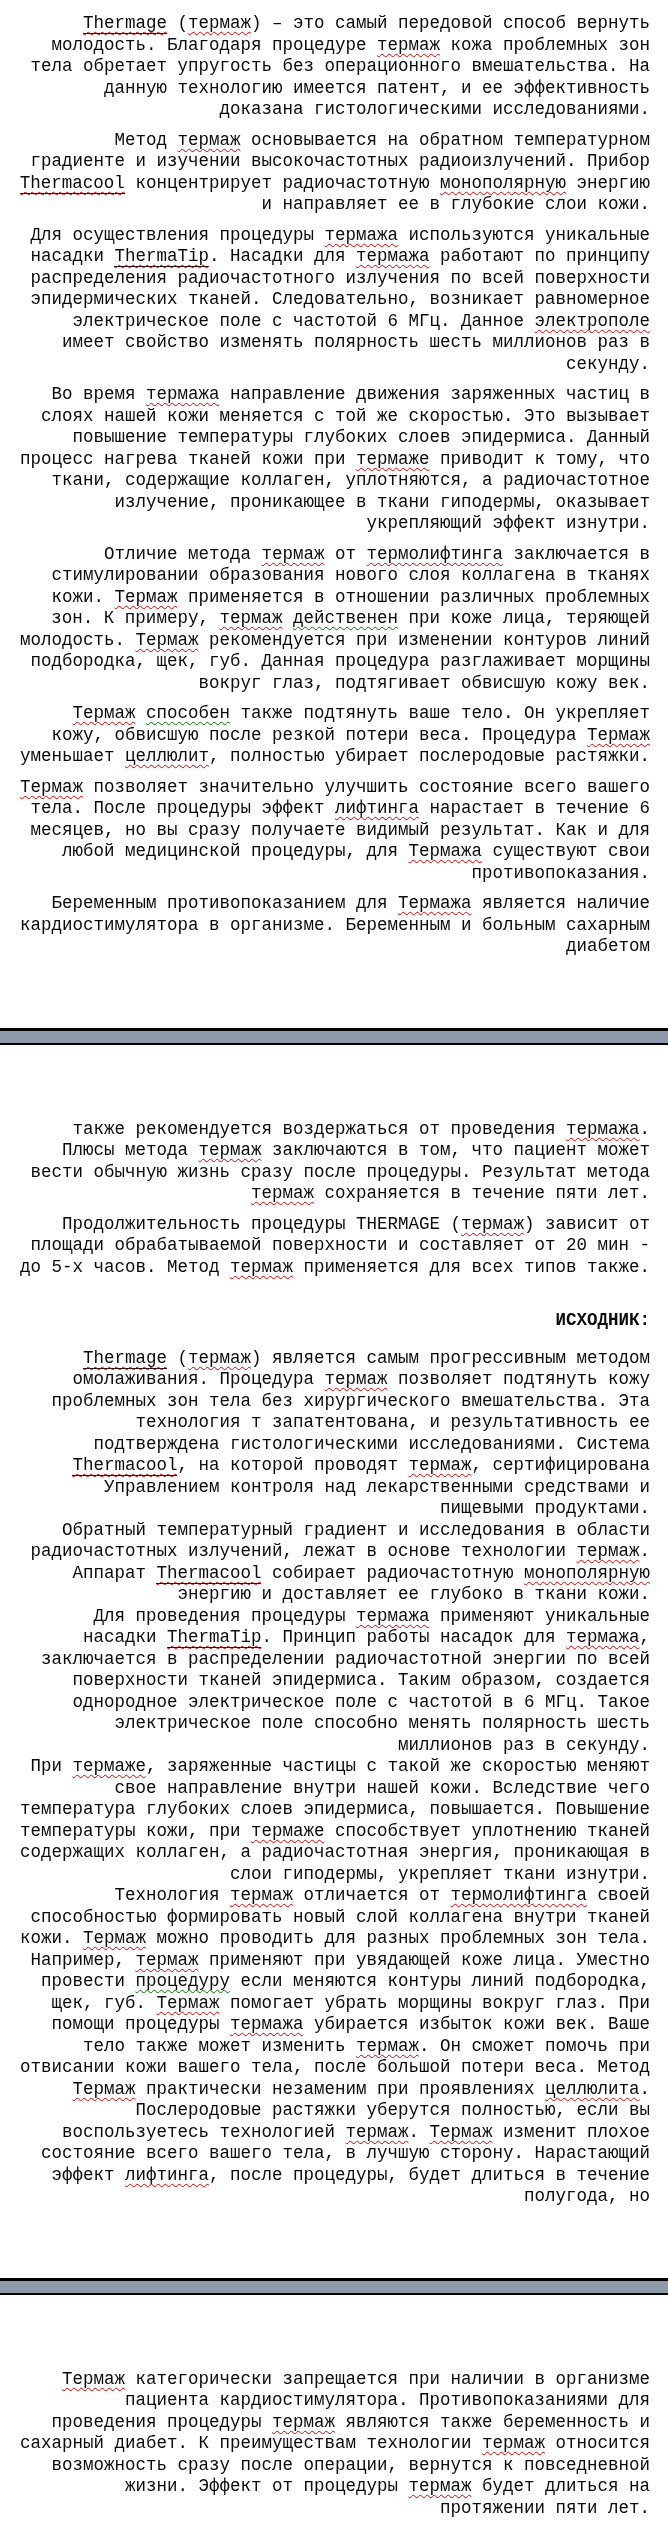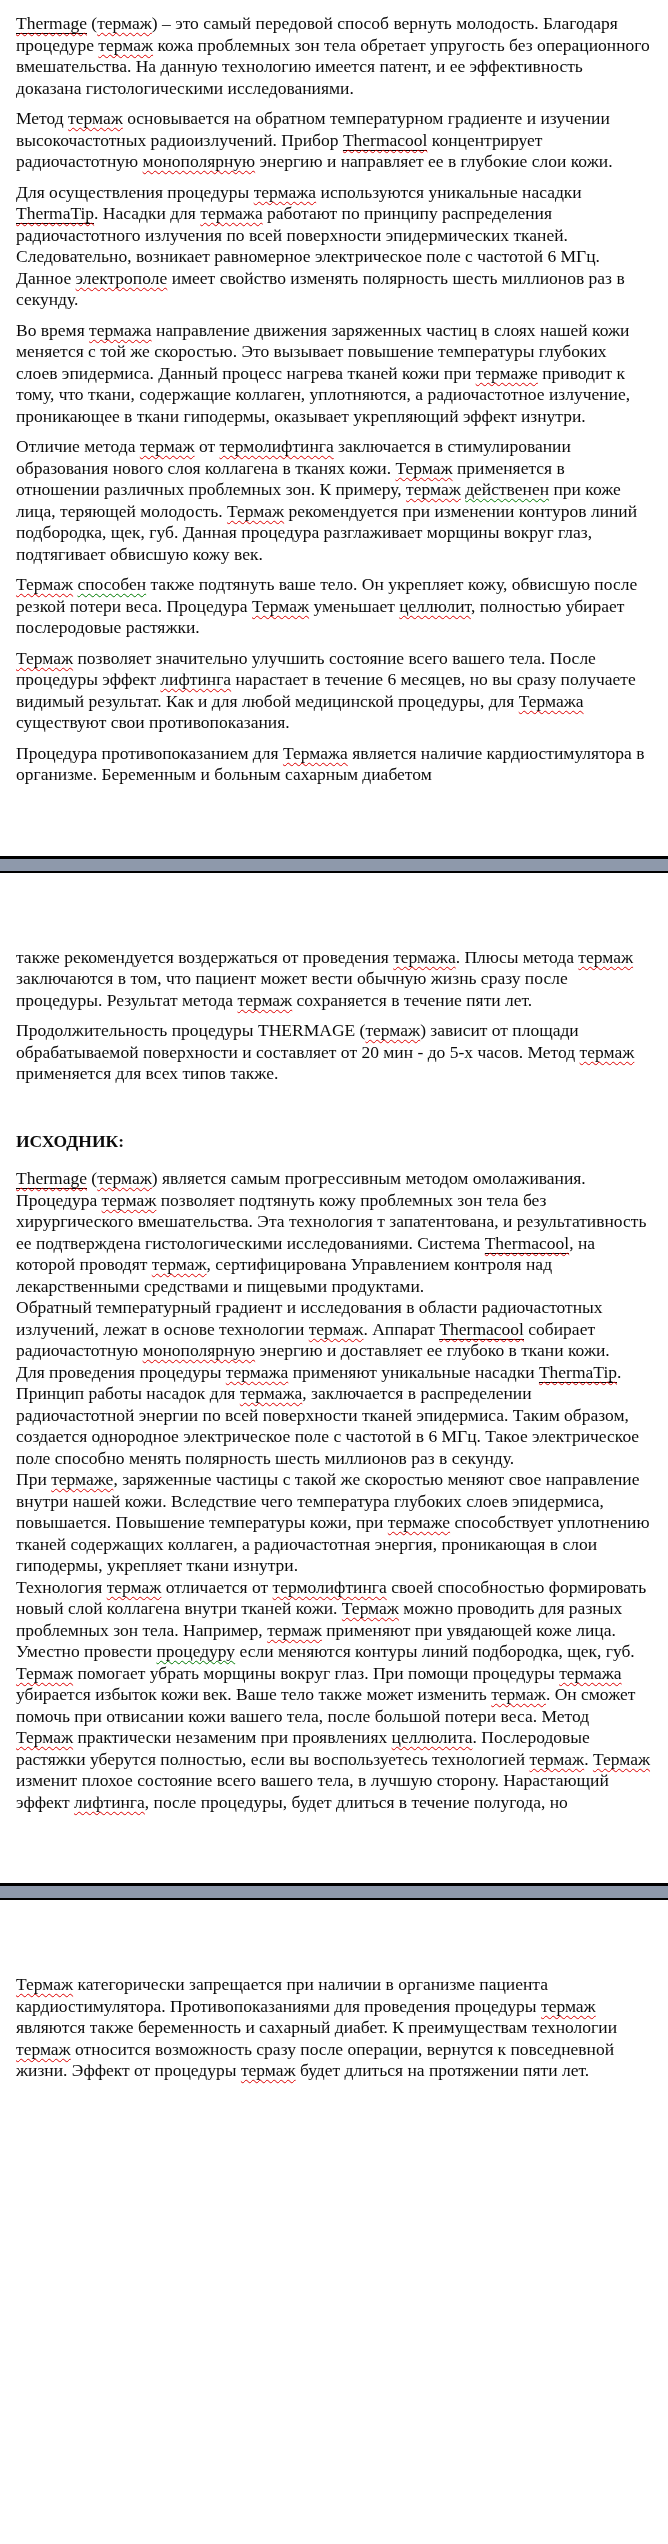--- a/index.html
+++ b/index.html
@@ -15,25 +15,26 @@
     font-size: 17.5px;
     line-height: 21.5px;
     color: var(--text, #0b0b0b);
   }
   .page {
     padding: 13px 18px 24px 16px;
   }
   p.para {
     margin: 0;
     padding: 0;
-    text-align: left;
+    text-align: right;
+    font-family: Liberation Mono, monospace;
   }
   p.para.sp { margin-top: 9px; }
   p.heading {
-    margin: 46px 0 16px 0;
+    margin: 32px 0 16px 0;
     font-weight: bold;
   }
   .seg { text-decoration-skip-ink: none; }
   .seg.spell {
     text-decoration-line: underline;
     text-decoration-style: wavy;
     text-decoration-color: var(--spell, #dd0000);
     text-decoration-thickness: 1px;
     text-underline-offset: 3px;
   }
@@ -67,21 +68,21 @@
 <body style="background: rgb(255, 255, 255);">
 
 <div class="page">
     <p class="para"><span class="link-term"><span class="seg linkinner">Thermage</span></span><span class="seg plain"> (</span><span class="seg spell">термаж</span><span class="seg plain">) – это самый передовой способ вернуть молодость. Благодаря процедуре </span><span class="seg spell">термаж</span><span class="seg plain"> кожа проблемных зон тела обретает упругость без операционного вмешательства. На данную технологию имеется патент, и ее эффективность доказана гистологическими исследованиями.</span></p>
     <p class="para sp"><span class="seg plain">Метод </span><span class="seg spell">термаж</span><span class="seg plain"> основывается на обратном температурном градиенте и изучении высокочастотных радиоизлучений. Прибор </span><span class="link-term"><span class="seg linkinner">Thermacool</span></span><span class="seg plain"> концентрирует радиочастотную </span><span class="seg spell">монополярную</span><span class="seg plain"> энергию и направляет ее в глубокие слои кожи.</span></p>
     <p class="para sp"><span class="seg plain">Для осуществления процедуры </span><span class="seg spell">термажа</span><span class="seg plain"> используются уникальные насадки </span><span class="link-term"><span class="seg linkinner">ThermaTip</span></span><span class="seg plain">. Насадки для </span><span class="seg spell">термажа</span><span class="seg plain"> работают по принципу распределения радиочастотного излучения по всей поверхности эпидермических тканей. Следовательно, возникает равномерное электрическое поле с частотой 6 МГц. Данное </span><span class="seg spell">электрополе</span><span class="seg plain"> имеет свойство изменять полярность шесть миллионов раз в секунду.</span></p>
     <p class="para sp"><span class="seg plain">Во время </span><span class="seg spell">термажа</span><span class="seg plain"> направление движения заряженных частиц в слоях нашей кожи меняется с той же скоростью. Это вызывает повышение температуры глубоких слоев эпидермиса. Данный процесс нагрева тканей кожи при </span><span class="seg spell">термаже</span><span class="seg plain"> приводит к тому, что ткани, содержащие коллаген, уплотняются, а радиочастотное излучение, проникающее в ткани гиподермы, оказывает укрепляющий эффект изнутри.</span></p>
     <p class="para sp"><span class="seg plain">Отличие метода </span><span class="seg spell">термаж</span><span class="seg plain"> от </span><span class="seg spell">термолифтинга</span><span class="seg plain"> заключается в стимулировании образования нового слоя коллагена в тканях кожи. </span><span class="seg spell">Термаж</span><span class="seg plain"> применяется в отношении различных проблемных зон. К примеру, </span><span class="seg spell">термаж</span><span class="seg plain"> </span><span class="seg grammar">действенен</span><span class="seg plain"> при коже лица, теряющей молодость. </span><span class="seg spell">Термаж</span><span class="seg plain"> рекомендуется при изменении контуров линий подбородка, щек, губ. Данная процедура разглаживает морщины вокруг глаз, подтягивает обвисшую кожу век.</span></p>
     <p class="para sp"><span class="seg spell">Термаж</span><span class="seg plain"> </span><span class="seg grammar">способен</span><span class="seg plain"> также подтянуть ваше тело. Он укрепляет кожу, обвисшую после резкой потери веса. Процедура </span><span class="seg spell">Термаж</span><span class="seg plain"> уменьшает </span><span class="seg spell">целлюлит</span><span class="seg plain">, полностью убирает послеродовые растяжки.</span></p>
     <p class="para sp"><span class="seg spell">Термаж</span><span class="seg plain"> позволяет значительно улучшить состояние всего вашего тела. После процедуры эффект </span><span class="seg spell">лифтинга</span><span class="seg plain"> нарастает в течение 6 месяцев, но вы сразу получаете видимый результат. Как и для любой медицинской процедуры, для </span><span class="seg spell">Термажа</span><span class="seg plain"> существуют свои противопоказания.</span></p>
-    <p class="para sp"><span class="seg plain">Процедура противопоказанием для </span><span class="seg spell">Термажа</span><span class="seg plain"> является наличие кардиостимулятора в организме. Беременным и больным сахарным диабетом</span></p>
+    <p class="para sp"><span class="seg plain">Беременным противопоказанием для </span><span class="seg spell">Термажа</span><span class="seg plain"> является наличие кардиостимулятора в организме. Беременным и больным сахарным диабетом</span></p>
     <div class="pagebreak"></div>
     <p class="para"><span class="seg plain">также рекомендуется воздержаться от проведения </span><span class="seg spell">термажа</span><span class="seg plain">. Плюсы метода </span><span class="seg spell">термаж</span><span class="seg plain"> заключаются в том, что пациент может вести обычную жизнь сразу после процедуры. Результат метода </span><span class="seg spell">термаж</span><span class="seg plain"> сохраняется в течение пяти лет.</span></p>
     <p class="para sp"><span class="seg plain">Продолжительность процедуры THERMAGE (</span><span class="seg spell">термаж</span><span class="seg plain">) зависит от площади обрабатываемой поверхности и составляет от 20 мин - до 5-х часов. Метод </span><span class="seg spell">термаж</span><span class="seg plain"> применяется для всех типов также.</span></p>
     <p class="para heading"><span class="seg plain">ИСХОДНИК:</span></p>
     <p class="para"><span class="link-term"><span class="seg linkinner">Thermage</span></span><span class="seg plain"> (</span><span class="seg spell">термаж</span><span class="seg plain">) является самым прогрессивным методом омолаживания. Процедура </span><span class="seg spell">термаж</span><span class="seg plain"> позволяет подтянуть кожу проблемных зон тела без хирургического вмешательства. Эта технология т запатентована, и результативность ее подтверждена гистологическими исследованиями. Система </span><span class="link-term"><span class="seg linkinner">Thermacool</span></span><span class="seg plain">, на которой проводят </span><span class="seg spell">термаж</span><span class="seg plain">, сертифицирована Управлением контроля над лекарственными средствами и пищевыми продуктами.</span></p>
     <p class="para"><span class="seg plain">Обратный температурный градиент и исследования в области радиочастотных излучений, лежат в основе технологии </span><span class="seg spell">термаж</span><span class="seg plain">. Аппарат </span><span class="link-term"><span class="seg linkinner">Thermacool</span></span><span class="seg plain"> собирает радиочастотную </span><span class="seg spell">монополярную</span><span class="seg plain"> энергию и доставляет ее глубоко в ткани кожи.</span></p>
     <p class="para"><span class="seg plain">Для проведения процедуры </span><span class="seg spell">термажа</span><span class="seg plain"> применяют уникальные насадки </span><span class="link-term"><span class="seg linkinner">ThermaTip</span></span><span class="seg plain">. Принцип работы насадок для </span><span class="seg spell">термажа</span><span class="seg plain">, заключается в распределении радиочастотной энергии по всей поверхности тканей эпидермиса. Таким образом, создается однородное электрическое поле с частотой в 6 МГц. Такое электрическое поле способно менять полярность шесть миллионов раз в секунду.</span></p>
     <p class="para"><span class="seg plain">При </span><span class="seg spell">термаже</span><span class="seg plain">, заряженные частицы с такой же скоростью меняют свое направление внутри нашей кожи. Вследствие чего температура глубоких слоев эпидермиса, повышается. Повышение температуры кожи, при </span><span class="seg spell">термаже</span><span class="seg plain"> способствует уплотнению тканей содержащих коллаген, а радиочастотная энергия, проникающая в слои гиподермы, укрепляет ткани изнутри.</span></p>
     <p class="para"><span class="seg plain">Технология </span><span class="seg spell">термаж</span><span class="seg plain"> отличается от </span><span class="seg spell">термолифтинга</span><span class="seg plain"> своей способностью формировать новый слой коллагена внутри тканей кожи. </span><span class="seg spell">Термаж</span><span class="seg plain"> можно проводить для разных проблемных зон тела. Например, </span><span class="seg spell">термаж</span><span class="seg plain"> применяют при увядающей коже лица. Уместно провести </span><span class="seg grammar">процедуру</span><span class="seg plain"> если меняются контуры линий подбородка, щек, губ. </span><span class="seg spell">Термаж</span><span class="seg plain"> помогает убрать морщины вокруг глаз. При помощи процедуры </span><span class="seg spell">термажа</span><span class="seg plain"> убирается избыток кожи век. Ваше тело также может изменить </span><span class="seg spell">термаж</span><span class="seg plain">. Он сможет помочь при отвисании кожи вашего тела, после большой потери веса. Метод </span><span class="seg spell">Термаж</span><span class="seg plain"> практически незаменим при проявлениях </span><span class="seg spell">целлюлита</span><span class="seg plain">. Послеродовые растяжки уберутся полностью, если вы воспользуетесь технологией </span><span class="seg spell">термаж</span><span class="seg plain">. </span><span class="seg spell">Термаж</span><span class="seg plain"> изменит плохое состояние всего вашего тела, в лучшую сторону. Нарастающий эффект </span><span class="seg spell">лифтинга</span><span class="seg plain">, после процедуры, будет длиться в течение полугода, но</span></p>
     <div class="pagebreak"></div>

